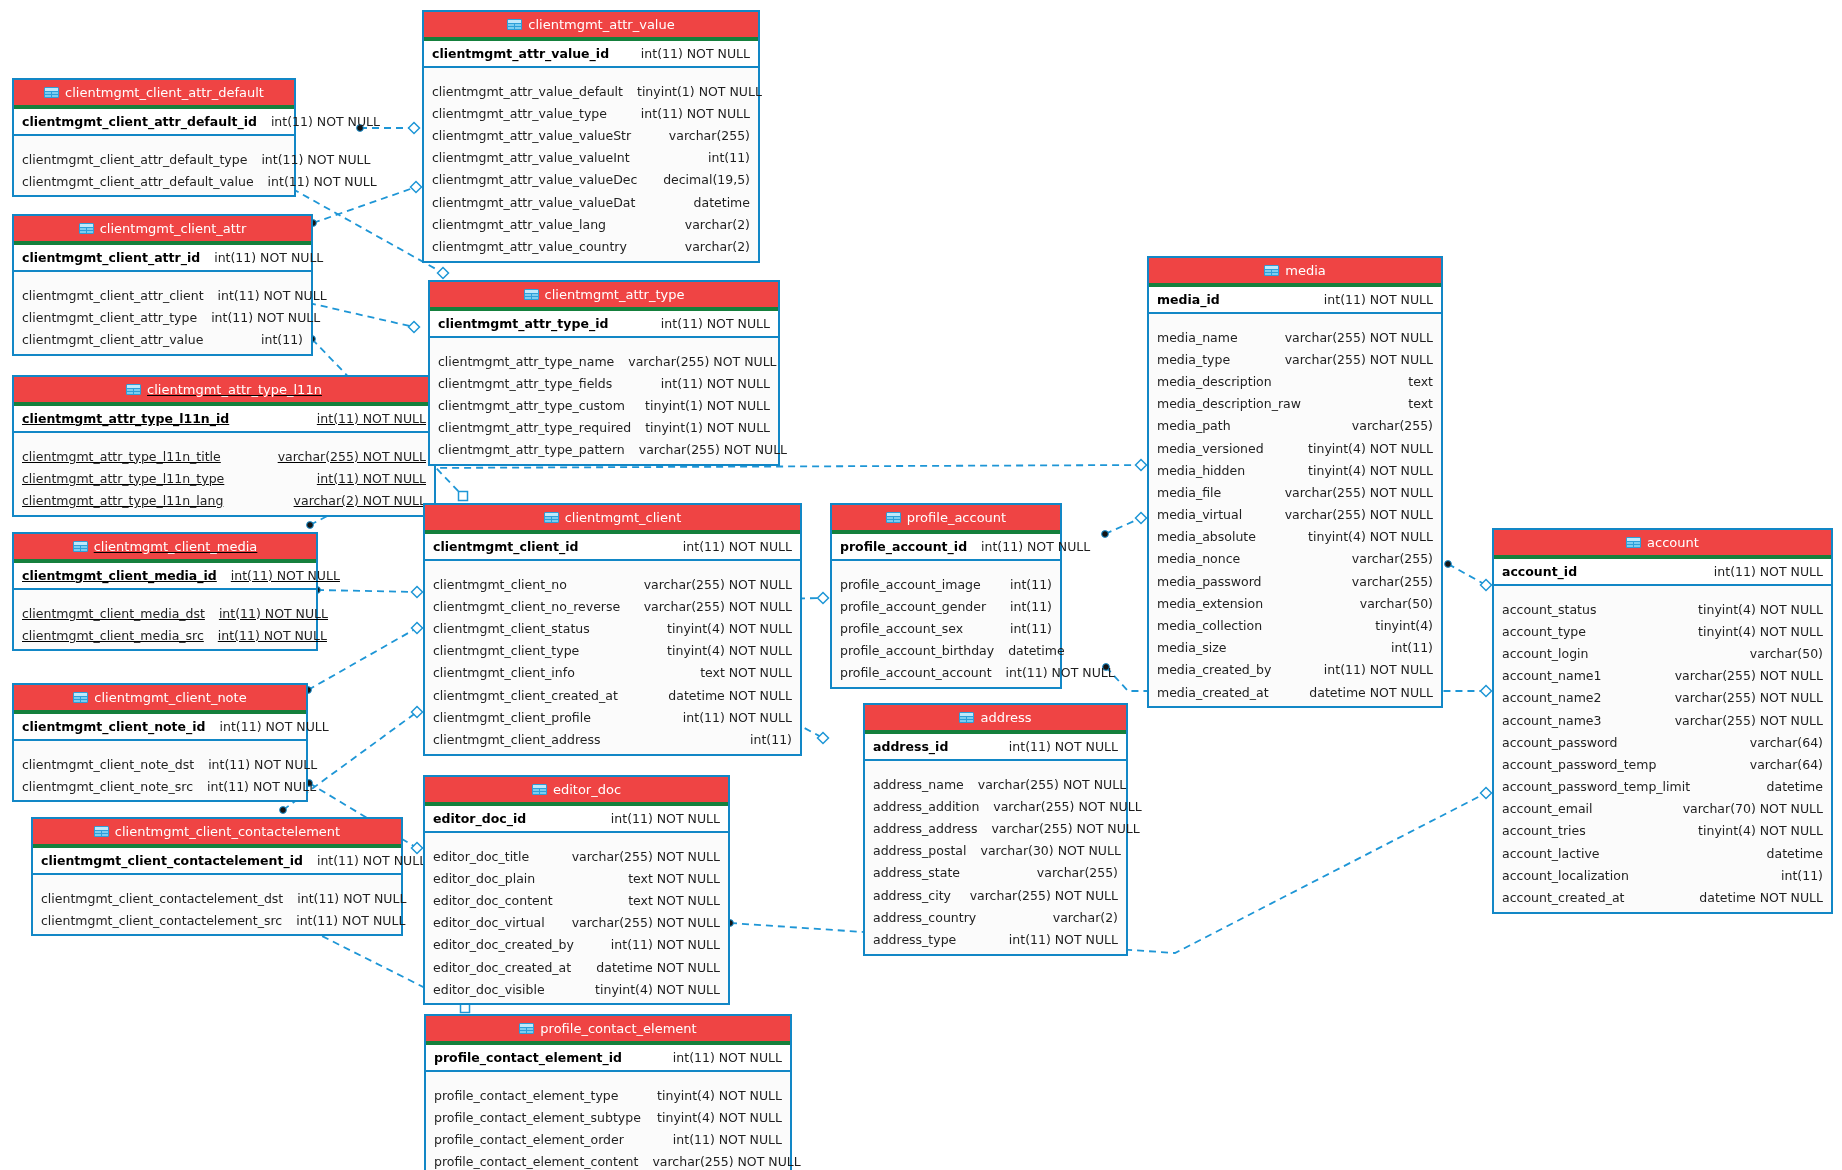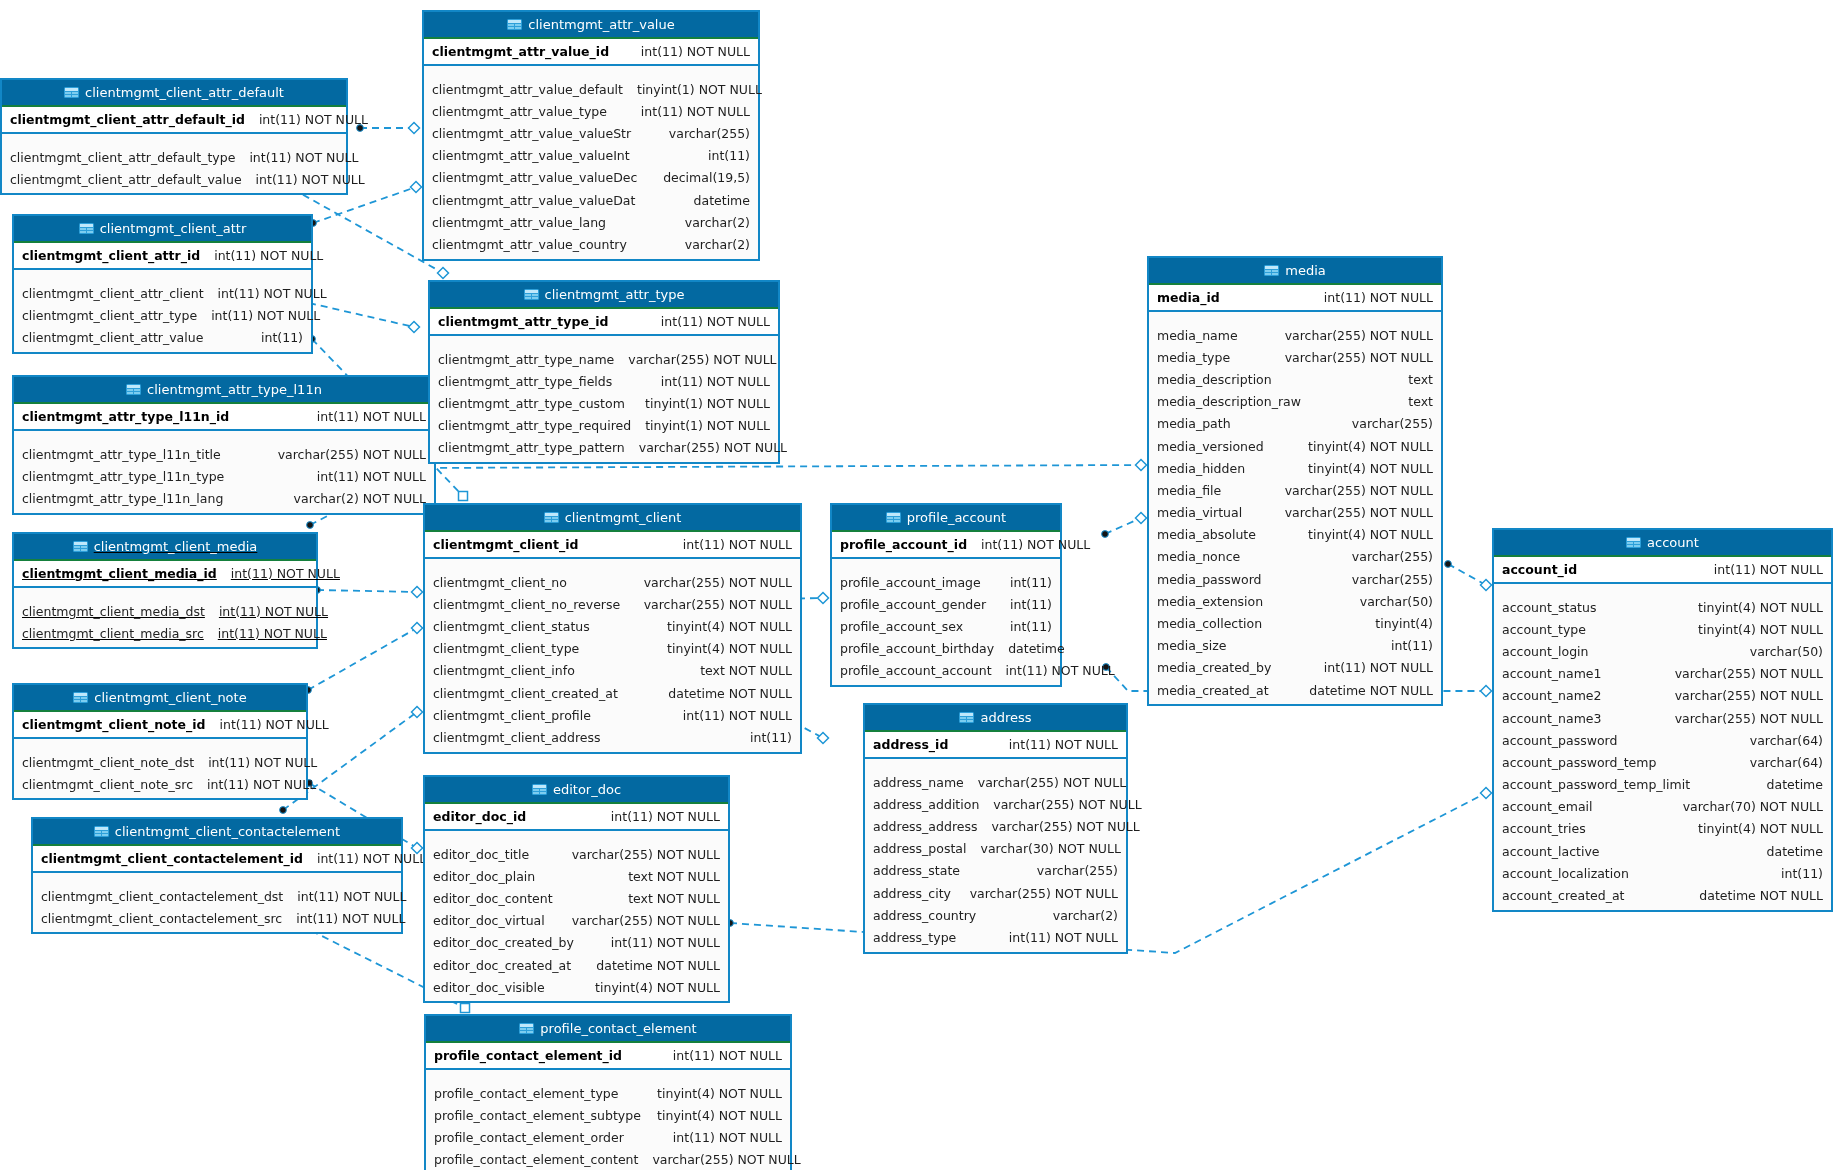--- a/index.html
+++ b/index.html
@@ -6,22 +6,22 @@
   #canvas{
     position:relative;width:1842px;height:1170px;background:#ffffff;overflow:hidden;
     font-family:"DejaVu Sans","Liberation Sans",sans-serif;
   }
   #wires{position:absolute;left:0;top:0;width:1842px;height:1170px;}
   .er-table{
     position:absolute;border:2px solid #1287c6;background:#fbfbfb;
     box-sizing:border-box;z-index:2;
   }
   .er-header{
-    background:#0369a1;color:#ffffff;height:25px;display:flex;align-items:center;
-    justify-content:center;gap:6px;font-size:13px;border-bottom:2px solid #15803d;
+    background:#ef4444;color:#ffffff;height:25px;display:flex;align-items:center;
+    justify-content:center;gap:6px;font-size:13px;border-bottom:4px solid #15803d;
     white-space:nowrap;
   }
   .er-icon{display:flex;align-items:center;}
   .er-row{
     height:22.2px;display:flex;align-items:center;justify-content:space-between;
     padding:0 8px;font-size:12.5px;color:#222;white-space:nowrap;box-sizing:border-box;
   }
   .er-pk{
     height:27px;background:#ffffff;border-bottom:2px solid #1287c6;
   }
@@ -84,21 +84,21 @@
       <circle cx="1106" cy="667" r="3.4" fill="#141414" stroke="#1e96d6" stroke-width="1"></circle>
       <path d="M1480.5 691 L1486 685.5 L1491.5 691 L1486 696.5 Z" fill="#ffffff" stroke="#1e96d6" stroke-width="1.5"></path>
       <polyline points="1448,564 1486,585" fill="none" stroke="#1e96d6" stroke-width="1.8" stroke-dasharray="7 5"></polyline>
       <circle cx="1448" cy="564" r="3.4" fill="#141414" stroke="#1e96d6" stroke-width="1"></circle>
       <path d="M1480.5 585 L1486 579.5 L1491.5 585 L1486 590.5 Z" fill="#ffffff" stroke="#1e96d6" stroke-width="1.5"></path>
       <polyline points="730,923 1175,953 1486,793" fill="none" stroke="#1e96d6" stroke-width="1.8" stroke-dasharray="7 5"></polyline>
       <circle cx="730" cy="923" r="3.4" fill="#141414" stroke="#1e96d6" stroke-width="1"></circle>
       <path d="M1480.5 793 L1486 787.5 L1491.5 793 L1486 798.5 Z" fill="#ffffff" stroke="#1e96d6" stroke-width="1.5"></path>
     </svg>
   <div id="tables">
-      <div class="er-table" style="left: 0; top: 78px; width: 348px;">
+      <div class="er-table" style="left: 12px; top: 78px; width: 284px;">
         <div class="er-header">
           <span class="er-icon">
             <svg width="15" height="11" viewBox="0 0 15 11">
               <rect x="0" y="0" width="15" height="11" rx="1.5" fill="#2d9fd9"></rect>
               <rect x="1" y="1" width="13" height="3" fill="#bfe8fb"></rect>
               <rect x="1" y="5" width="13" height="5" fill="#7ccdf0"></rect>
               <line x1="7.5" y1="5" x2="7.5" y2="10" stroke="#2d9fd9" stroke-width="1"></line>
               <line x1="1" y1="7.5" x2="14" y2="7.5" stroke="#2d9fd9" stroke-width="1"></line>
             </svg>
           </span>
@@ -144,21 +144,21 @@
           <div class="er-row">
             <span class="er-field-name">clientmgmt_client_attr_type</span>
             <span class="er-field-type">int(11) NOT NULL</span>
           </div>
           <div class="er-row">
             <span class="er-field-name">clientmgmt_client_attr_value</span>
             <span class="er-field-type">int(11)</span>
           </div>
         </div>
       </div>
-      <div class="er-table" style="left: 12px; top: 375px; width: 424px;">
+      <div class="er-table" style="left: 12px; top: 375px; width: 424px; text-decoration: underline;">
         <div class="er-header">
           <span class="er-icon">
             <svg width="15" height="11" viewBox="0 0 15 11">
               <rect x="0" y="0" width="15" height="11" rx="1.5" fill="#2d9fd9"></rect>
               <rect x="1" y="1" width="13" height="3" fill="#bfe8fb"></rect>
               <rect x="1" y="5" width="13" height="5" fill="#7ccdf0"></rect>
               <line x1="7.5" y1="5" x2="7.5" y2="10" stroke="#2d9fd9" stroke-width="1"></line>
               <line x1="1" y1="7.5" x2="14" y2="7.5" stroke="#2d9fd9" stroke-width="1"></line>
             </svg>
           </span>

